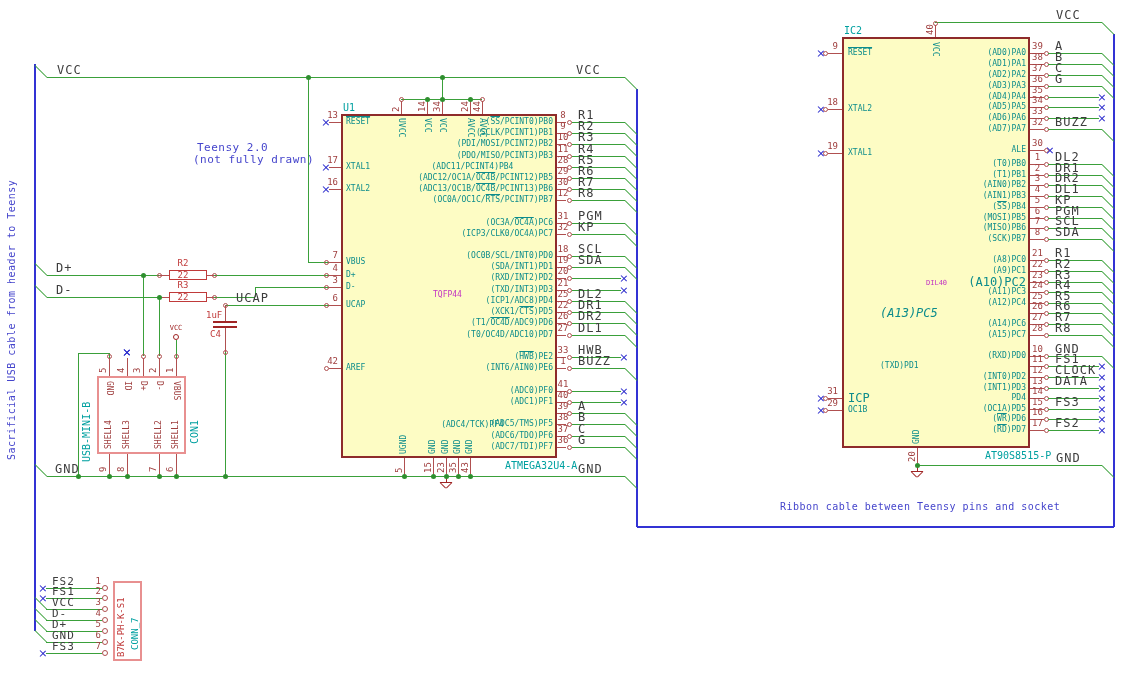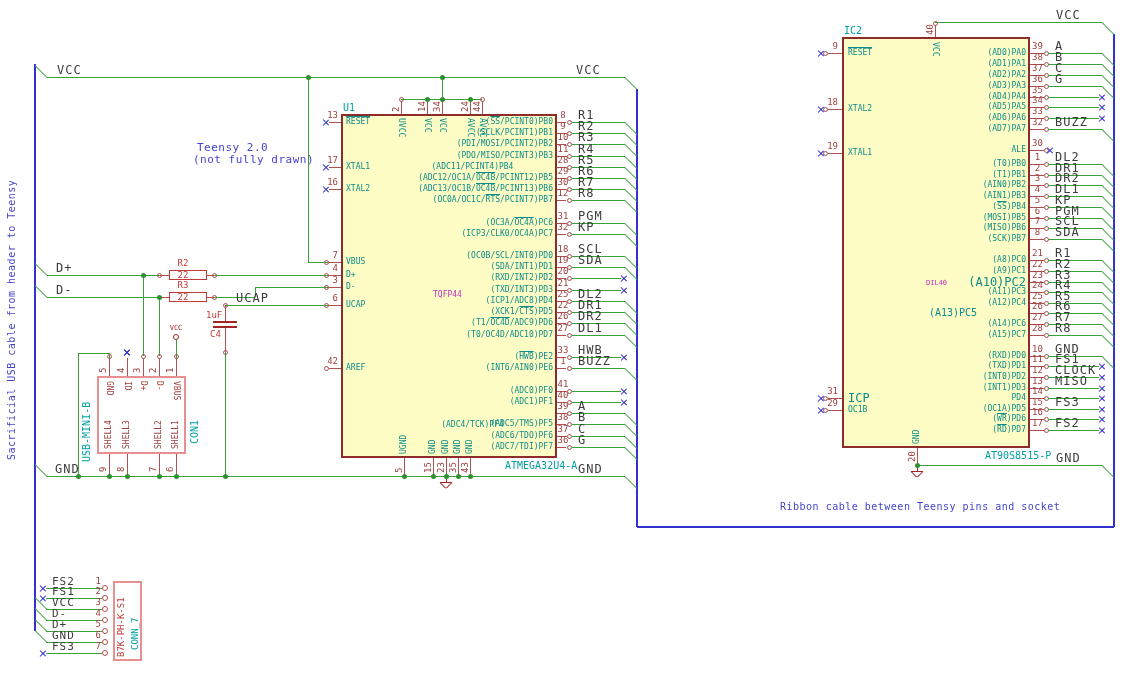--- a/index.html
+++ b/index.html
@@ -495,21 +495,21 @@
     <div class="a" style="left: 1030px; top: 302.5px; width: 14px; height: 1px; background: rgb(176, 80, 80);"></div>
     <div class="a" style="left: 1043.5px; top: 300.5px; width: 5px; height: 5px; border-radius: 50%; border: 1px solid rgb(176, 80, 80); box-sizing: border-box;"></div>
     <div class="a" style="left: 1030px; top: 292px; font-size: 9px; line-height: 9px; color: rgb(160, 64, 64); white-space: pre; width: 15px; text-align: center;"><span>25</span></div>
     <div class="a" style="left: 880px; top: 299px; font-size: 8px; line-height: 8px; color: rgb(13, 140, 140); white-space: pre; width: 146px; text-align: right;"><span>(A12)PC4</span></div>
     <div class="a" style="left: 1055px; top: 290px; font-size: 12px; line-height: 12px; color: rgb(61, 61, 61); white-space: pre; letter-spacing: 1px;"><span>R5</span></div>
     <div class="a" style="left: 1048px; top: 302.5px; width: 54px; height: 1px; background: rgb(58, 160, 58);"></div>
     <div class="a" style="left: 1102px; top: 302.5px; width: 16.9706px; height: 1px; background: rgb(58, 160, 58); transform: rotate(0.785398rad); transform-origin: 0px 0.5px;"></div>
     <div class="a" style="left: 1030px; top: 312.5px; width: 14px; height: 1px; background: rgb(176, 80, 80);"></div>
     <div class="a" style="left: 1043.5px; top: 310.5px; width: 5px; height: 5px; border-radius: 50%; border: 1px solid rgb(176, 80, 80); box-sizing: border-box;"></div>
     <div class="a" style="left: 1030px; top: 302px; font-size: 9px; line-height: 9px; color: rgb(160, 64, 64); white-space: pre; width: 15px; text-align: center;"><span>26</span></div>
-    <div class="a" style="left: 880px; top: 309px; font-size: 10px; line-height: 8px; color: rgb(13, 140, 140); white-space: pre; width: 146px; text-align: center;"><span>(A13)PC5</span></div>
+    <div class="a" style="left: 880px; top: 309px; font-size: 12px; line-height: 8px; color: rgb(13, 140, 140); white-space: pre; width: 146px; text-align: left; font-style: italic;"><span>(A13)PC5</span></div>
     <div class="a" style="left: 1055px; top: 300px; font-size: 12px; line-height: 12px; color: rgb(61, 61, 61); white-space: pre; letter-spacing: 1px;"><span>R6</span></div>
     <div class="a" style="left: 1048px; top: 312.5px; width: 54px; height: 1px; background: rgb(58, 160, 58);"></div>
     <div class="a" style="left: 1102px; top: 312.5px; width: 16.9706px; height: 1px; background: rgb(58, 160, 58); transform: rotate(0.785398rad); transform-origin: 0px 0.5px;"></div>
     <div class="a" style="left: 1030px; top: 323.5px; width: 14px; height: 1px; background: rgb(176, 80, 80);"></div>
     <div class="a" style="left: 1043.5px; top: 321.5px; width: 5px; height: 5px; border-radius: 50%; border: 1px solid rgb(176, 80, 80); box-sizing: border-box;"></div>
     <div class="a" style="left: 1030px; top: 313px; font-size: 9px; line-height: 9px; color: rgb(160, 64, 64); white-space: pre; width: 15px; text-align: center;"><span>27</span></div>
     <div class="a" style="left: 880px; top: 320px; font-size: 8px; line-height: 8px; color: rgb(13, 140, 140); white-space: pre; width: 146px; text-align: right;"><span>(A14)PC6</span></div>
     <div class="a" style="left: 1055px; top: 311px; font-size: 12px; line-height: 12px; color: rgb(61, 61, 61); white-space: pre; letter-spacing: 1px;"><span>R7</span></div>
     <div class="a" style="left: 1048px; top: 323.5px; width: 54px; height: 1px; background: rgb(58, 160, 58);"></div>
     <div class="a" style="left: 1102px; top: 323.5px; width: 16.9706px; height: 1px; background: rgb(58, 160, 58); transform: rotate(0.785398rad); transform-origin: 0px 0.5px;"></div>
@@ -523,38 +523,38 @@
     <div class="a" style="left: 1030px; top: 355.5px; width: 14px; height: 1px; background: rgb(176, 80, 80);"></div>
     <div class="a" style="left: 1043.5px; top: 353.5px; width: 5px; height: 5px; border-radius: 50%; border: 1px solid rgb(176, 80, 80); box-sizing: border-box;"></div>
     <div class="a" style="left: 1030px; top: 345px; font-size: 9px; line-height: 9px; color: rgb(160, 64, 64); white-space: pre; width: 15px; text-align: center;"><span>10</span></div>
     <div class="a" style="left: 880px; top: 352px; font-size: 8px; line-height: 8px; color: rgb(13, 140, 140); white-space: pre; width: 146px; text-align: right;"><span>(RXD)PD0</span></div>
     <div class="a" style="left: 1055px; top: 343px; font-size: 12px; line-height: 12px; color: rgb(61, 61, 61); white-space: pre; letter-spacing: 1px;"><span>GND</span></div>
     <div class="a" style="left: 1048px; top: 355.5px; width: 54px; height: 1px; background: rgb(58, 160, 58);"></div>
     <div class="a" style="left: 1102px; top: 355.5px; width: 16.9706px; height: 1px; background: rgb(58, 160, 58); transform: rotate(0.785398rad); transform-origin: 0px 0.5px;"></div>
     <div class="a" style="left: 1030px; top: 365.5px; width: 14px; height: 1px; background: rgb(176, 80, 80);"></div>
     <div class="a" style="left: 1043.5px; top: 363.5px; width: 5px; height: 5px; border-radius: 50%; border: 1px solid rgb(176, 80, 80); box-sizing: border-box;"></div>
     <div class="a" style="left: 1030px; top: 355px; font-size: 9px; line-height: 9px; color: rgb(160, 64, 64); white-space: pre; width: 15px; text-align: center;"><span>11</span></div>
-    <div class="a" style="left: 880px; top: 362px; font-size: 8px; line-height: 8px; color: rgb(13, 140, 140); white-space: pre; width: 146px; text-align: right;"><span>(TXD)PD1</span></div>
+    <div class="a" style="left: 880px; top: 362px; font-size: 8px; line-height: 8px; color: rgb(13, 140, 140); white-space: pre; width: 146px; text-align: left;"><span>(TXD)PD1</span></div>
     <div class="a" style="left: 1055px; top: 353px; font-size: 12px; line-height: 12px; color: rgb(61, 61, 61); white-space: pre; letter-spacing: 1px;"><span>FS1</span></div>
     <div class="a" style="left: 1048px; top: 365.5px; width: 51px; height: 1px; background: rgb(58, 160, 58);"></div>
     <div class="a" style="left: 1099px; top: 362.5px; width: 8.48528px; height: 1px; background: rgb(40, 40, 204); transform: rotate(0.785398rad); transform-origin: 0px 0.5px;"></div>
     <div class="a" style="left: 1099px; top: 368.5px; width: 8.48528px; height: 1px; background: rgb(40, 40, 204); transform: rotate(-0.785398rad); transform-origin: 0px 0.5px;"></div>
     <div class="a" style="left: 1030px; top: 376.5px; width: 14px; height: 1px; background: rgb(176, 80, 80);"></div>
     <div class="a" style="left: 1043.5px; top: 374.5px; width: 5px; height: 5px; border-radius: 50%; border: 1px solid rgb(176, 80, 80); box-sizing: border-box;"></div>
     <div class="a" style="left: 1030px; top: 366px; font-size: 9px; line-height: 9px; color: rgb(160, 64, 64); white-space: pre; width: 15px; text-align: center;"><span>12</span></div>
     <div class="a" style="left: 880px; top: 373px; font-size: 8px; line-height: 8px; color: rgb(13, 140, 140); white-space: pre; width: 146px; text-align: right;"><span>(INT0)PD2</span></div>
     <div class="a" style="left: 1055px; top: 364px; font-size: 12px; line-height: 12px; color: rgb(61, 61, 61); white-space: pre; letter-spacing: 1px;"><span>CLOCK</span></div>
     <div class="a" style="left: 1048px; top: 376.5px; width: 51px; height: 1px; background: rgb(58, 160, 58);"></div>
     <div class="a" style="left: 1099px; top: 373.5px; width: 8.48528px; height: 1px; background: rgb(40, 40, 204); transform: rotate(0.785398rad); transform-origin: 0px 0.5px;"></div>
     <div class="a" style="left: 1099px; top: 379.5px; width: 8.48528px; height: 1px; background: rgb(40, 40, 204); transform: rotate(-0.785398rad); transform-origin: 0px 0.5px;"></div>
     <div class="a" style="left: 1030px; top: 387.5px; width: 14px; height: 1px; background: rgb(176, 80, 80);"></div>
     <div class="a" style="left: 1043.5px; top: 385.5px; width: 5px; height: 5px; border-radius: 50%; border: 1px solid rgb(176, 80, 80); box-sizing: border-box;"></div>
     <div class="a" style="left: 1030px; top: 377px; font-size: 9px; line-height: 9px; color: rgb(160, 64, 64); white-space: pre; width: 15px; text-align: center;"><span>13</span></div>
     <div class="a" style="left: 880px; top: 384px; font-size: 8px; line-height: 8px; color: rgb(13, 140, 140); white-space: pre; width: 146px; text-align: right;"><span>(INT1)PD3</span></div>
-    <div class="a" style="left: 1055px; top: 375px; font-size: 12px; line-height: 12px; color: rgb(61, 61, 61); white-space: pre; letter-spacing: 1px;"><span>MISO</span></div>
+    <div class="a" style="left: 1055px; top: 375px; font-size: 12px; line-height: 12px; color: rgb(61, 61, 61); white-space: pre; letter-spacing: 1px;"><span>DATA</span></div>
     <div class="a" style="left: 1048px; top: 387.5px; width: 51px; height: 1px; background: rgb(58, 160, 58);"></div>
     <div class="a" style="left: 1099px; top: 384.5px; width: 8.48528px; height: 1px; background: rgb(40, 40, 204); transform: rotate(0.785398rad); transform-origin: 0px 0.5px;"></div>
     <div class="a" style="left: 1099px; top: 390.5px; width: 8.48528px; height: 1px; background: rgb(40, 40, 204); transform: rotate(-0.785398rad); transform-origin: 0px 0.5px;"></div>
     <div class="a" style="left: 1030px; top: 397.5px; width: 14px; height: 1px; background: rgb(176, 80, 80);"></div>
     <div class="a" style="left: 1043.5px; top: 395.5px; width: 5px; height: 5px; border-radius: 50%; border: 1px solid rgb(176, 80, 80); box-sizing: border-box;"></div>
     <div class="a" style="left: 1030px; top: 387px; font-size: 9px; line-height: 9px; color: rgb(160, 64, 64); white-space: pre; width: 15px; text-align: center;"><span>14</span></div>
     <div class="a" style="left: 880px; top: 394px; font-size: 8px; line-height: 8px; color: rgb(13, 140, 140); white-space: pre; width: 146px; text-align: right;"><span>PD4</span></div>
     <div class="a" style="left: 1048px; top: 397.5px; width: 51px; height: 1px; background: rgb(58, 160, 58);"></div>
     <div class="a" style="left: 1099px; top: 394.5px; width: 8.48528px; height: 1px; background: rgb(40, 40, 204); transform: rotate(0.785398rad); transform-origin: 0px 0.5px;"></div>
     <div class="a" style="left: 1099px; top: 400.5px; width: 8.48528px; height: 1px; background: rgb(40, 40, 204); transform: rotate(-0.785398rad); transform-origin: 0px 0.5px;"></div>

